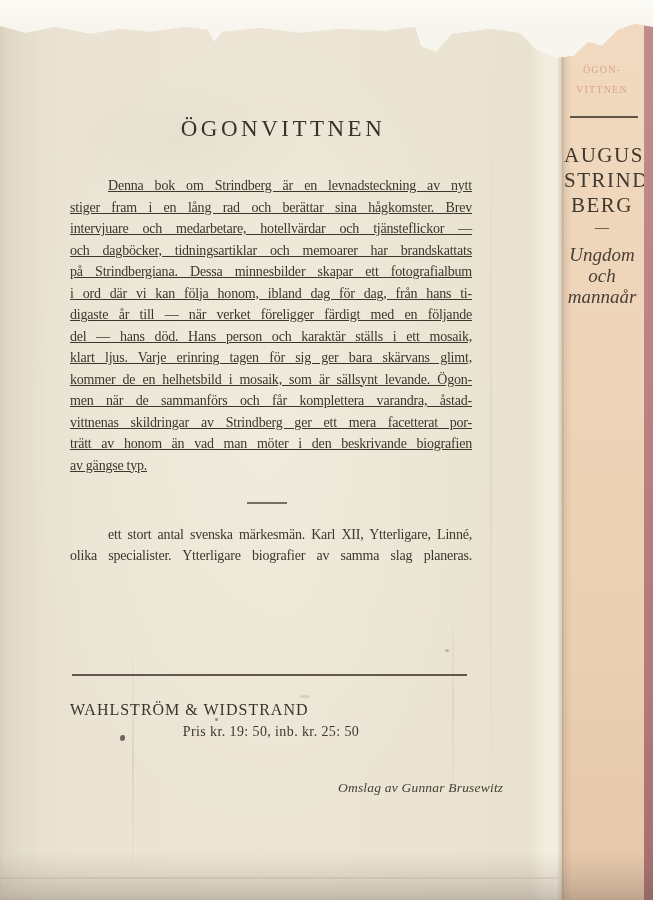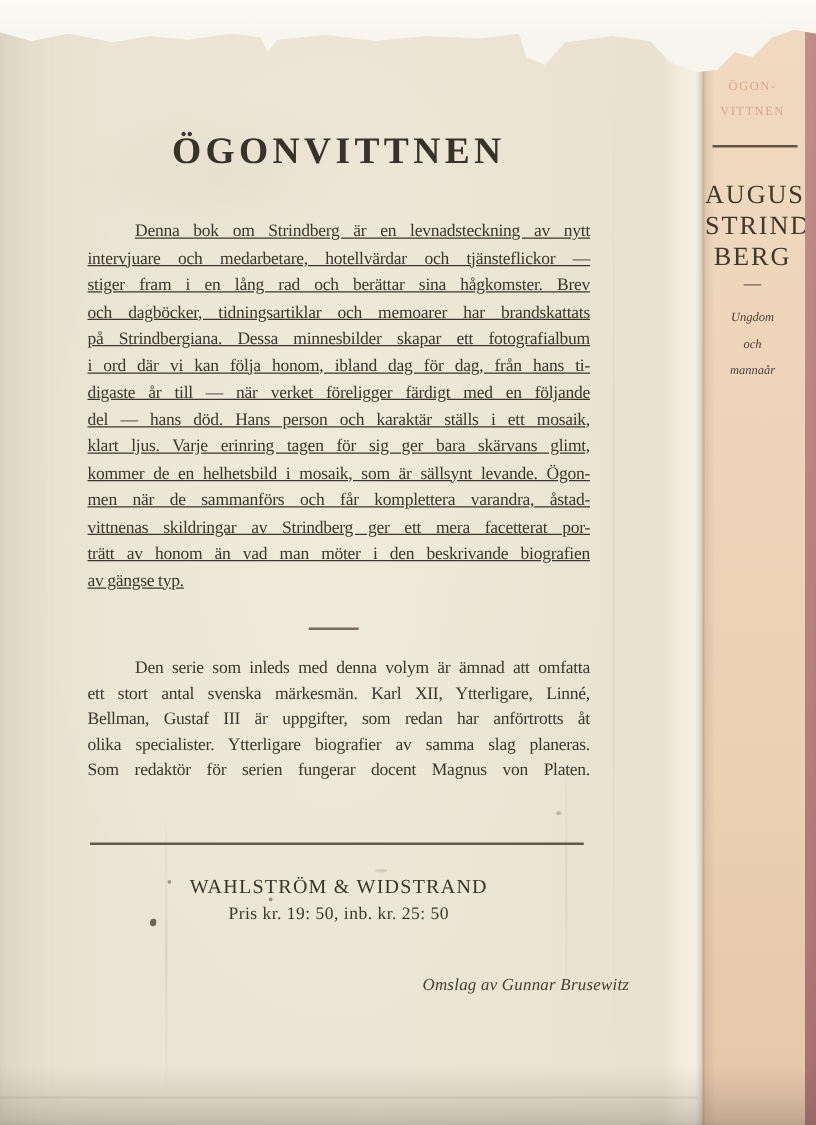--- a/index.html
+++ b/index.html
@@ -23,35 +23,35 @@
     background:
       radial-gradient(ellipse 180px 90px at 180px 140px, rgba(160,150,125,.07), transparent 70%),
       radial-gradient(ellipse 300px 520px at 260px 430px, rgba(255,252,242,.25), transparent 80%),
       linear-gradient(90deg, #e7e0cf 0px, #ebe4d4 90px, #ece5d5 300px, #eae3d2 470px, #e9e1d0 562px, #e9e1d0 100%),
       var(--paper);
     clip-path:polygon(0px 26px,25px 33px,55px 27px,90px 34px,120px 29px,150px 32px,185px 27px,208px 30px,214px 42px,222px 32px,260px 28px,300px 33px,340px 29px,385px 31px,415px 27px,421px 46px,436px 52px,452px 34px,490px 29px,520px 33px,536px 50px,556px 58px,574px 56px,588px 42px,602px 46px,618px 30px,635px 24px,653px 27px,653px 900px,0px 900px);
   }
   .flap{position:absolute;left:0;top:0;width:562px;height:100%;}
 
   .title{
-    position:absolute;left:70px;top:104px;width:402px;margin:0;
-    text-align:center;font-size:30px;font-weight:bold;
+    position:absolute;left:70px;top:104px;width:402px;margin:12px;
+    text-align:center;font-size:23px;font-weight:normal;
     letter-spacing:3.5px;color:#37322a;
   }
   .para{position:absolute;left:70px;width:402px;font-size:14px;letter-spacing:-0.2px;word-spacing:-0.3px;color:#3c362d;}
   .p1{top:175px;line-height:21.5px;text-decoration:underline;}
   .p2{top:525px;line-height:20.5px;}
   .tline{text-align:justify;text-align-last:justify;white-space:normal;}
   .tline-last{text-align-last:left;}
   .para .tline:first-child{text-indent:38px;}
 
   .divider-short{position:absolute;left:247px;top:502px;width:40px;height:2px;background:#5a4d3e;opacity:.8;}
   .divider-long{position:absolute;left:72px;top:674px;width:395px;height:2px;background:#4a4033;opacity:.85;}
 
-  .publisher{position:absolute;left:70px;top:701px;width:402px;text-align:center;
+  .publisher{position:absolute;left:70px;top:701px;width:402px;text-align:left;
     font-size:16px;letter-spacing:1px;color:#3a342b;}
   .price{position:absolute;left:70px;top:724px;width:402px;text-align:center;
     font-size:14px;letter-spacing:.4px;color:#3d372e;}
   .credit{position:absolute;left:338px;top:780px;font-size:13.5px;font-style:italic;
     letter-spacing:.2px;color:#443d32;}
 
   
   .spine{
     position:absolute;left:562px;right:0;top:0;bottom:0;
     background:linear-gradient(180deg,#f1dac1 0%,#eed5b9 35%,#ebd0b2 70%,#e5c6a9 100%);
@@ -60,21 +60,21 @@
     background:linear-gradient(90deg,rgba(120,95,75,.18),rgba(120,95,75,0));}
   .spine-edge{position:absolute;right:0;top:0;bottom:0;width:9px;
     background:linear-gradient(180deg,#c38f8c 0%,#bd8383 45%,#b27a7c 78%,#a76d70 100%);}
   .spine-text{position:absolute;left:2px;right:13px;text-align:center;}
   .spine-text .tline{text-align:center;text-align-last:center;text-indent:0;}
   .spine-faded{top:60px;line-height:20px;font-size:10px;letter-spacing:1.2px;
     color:var(--faded-spine-ink);opacity:.55;}
   .spine-rule{position:absolute;left:8px;right:15px;top:116px;height:2px;background:#473e33;opacity:.85;}
   .spine-author{top:143px;line-height:25px;font-size:21px;letter-spacing:1.5px;color:#41382d;}
   .spine-dash{top:220px;font-size:14px;color:#41382d;}
-  .spine-subtitle{top:244px;line-height:21px;font-size:10px;font-style:italic;color:#4a4036;}
+  .spine-subtitle{top:244px;line-height:21px;font-size:19px;font-style:italic;color:#4a4036;}
 
   
   .fold{position:absolute;left:530px;width:34px;top:0;bottom:0;pointer-events:none;
     background:linear-gradient(90deg,rgba(252,248,238,0) 0%,rgba(253,249,239,.5) 45%,rgba(251,245,233,.65) 78%,rgba(130,108,86,.22) 96%,rgba(130,108,86,.06) 100%);}
   .speck{position:absolute;border-radius:50%;}
   .s1{left:120px;top:735px;width:5px;height:6px;background:rgba(70,58,44,.75);border-radius:60% 40% 55% 45%;}
   .s2{left:134px;top:704px;width:3px;height:3px;background:rgba(90,75,58,.5);}
   .s3{left:215px;top:718px;width:3px;height:3px;background:rgba(80,66,50,.55);}
   .s4{left:300px;top:695px;width:10px;height:3px;background:rgba(110,95,70,.18);}
   .s5{left:445px;top:649px;width:4px;height:3px;background:rgba(110,95,70,.35);}
@@ -96,43 +96,40 @@
 <body>
 
 <div class="scan">
   <div class="jacket">
 
     <div class="flap">
       <h1 class="title">ÖGONVITTNEN</h1>
 
       <div class="para p1">
           <div class="tline">Denna bok om Strindberg är en levnadsteckning av nytt</div>
+          <div class="tline">stiger fram i en lång rad och berättar sina hågkomster. Brev</div>
           <div class="tline">intervjuare och medarbetare, hotellvärdar och tjänsteflickor —</div>
-          <div class="tline">stiger fram i en lång rad och berättar sina hågkomster. Brev</div>
           <div class="tline">och dagböcker, tidningsartiklar och memoarer har brandskattats</div>
           <div class="tline">på Strindbergiana. Dessa minnesbilder skapar ett fotografialbum</div>
           <div class="tline">i ord där vi kan följa honom, ibland dag för dag, från hans ti-</div>
           <div class="tline">digaste år till — när verket föreligger färdigt med en följande</div>
           <div class="tline">del — hans död. Hans person och karaktär ställs i ett mosaik,</div>
           <div class="tline">klart ljus. Varje erinring tagen för sig ger bara skärvans glimt,</div>
           <div class="tline">kommer de en helhetsbild i mosaik, som är sällsynt levande. Ögon-</div>
           <div class="tline">men när de sammanförs och får komplettera varandra, åstad-</div>
           <div class="tline">vittnenas skildringar av Strindberg ger ett mera facetterat por-</div>
           <div class="tline">trätt av honom än vad man möter i den beskrivande biografien</div>
           <div class="tline tline-last">av gängse typ.</div>
         </div>
 
       <div class="divider-short"></div>
 
       <div class="para p2">
-          <div class="tline">Den serie som inleds med denna volym är ämnad att omfatta</div>
           <div class="tline">ett stort antal svenska märkesmän. Karl XII, Ytterligare, Linné,</div>
-          <div class="tline">Bellman, Gustaf III är uppgifter, som redan har anförtrotts åt</div>
           <div class="tline">olika specialister. Ytterligare biografier av samma slag planeras.</div>
-          <div class="tline">Som redaktör för serien fungerar docent Magnus von Platen.</div>
         </div>
 
       <div class="divider-long"></div>
 
       <div class="publisher">WAHLSTRÖM &amp; WIDSTRAND</div>
       <div class="price">Pris kr. 19: 50, inb. kr. 25: 50</div>
       <div class="credit">Omslag av Gunnar Brusewitz</div>
 
       <div class="speck s1"></div>
       <div class="speck s2"></div>

